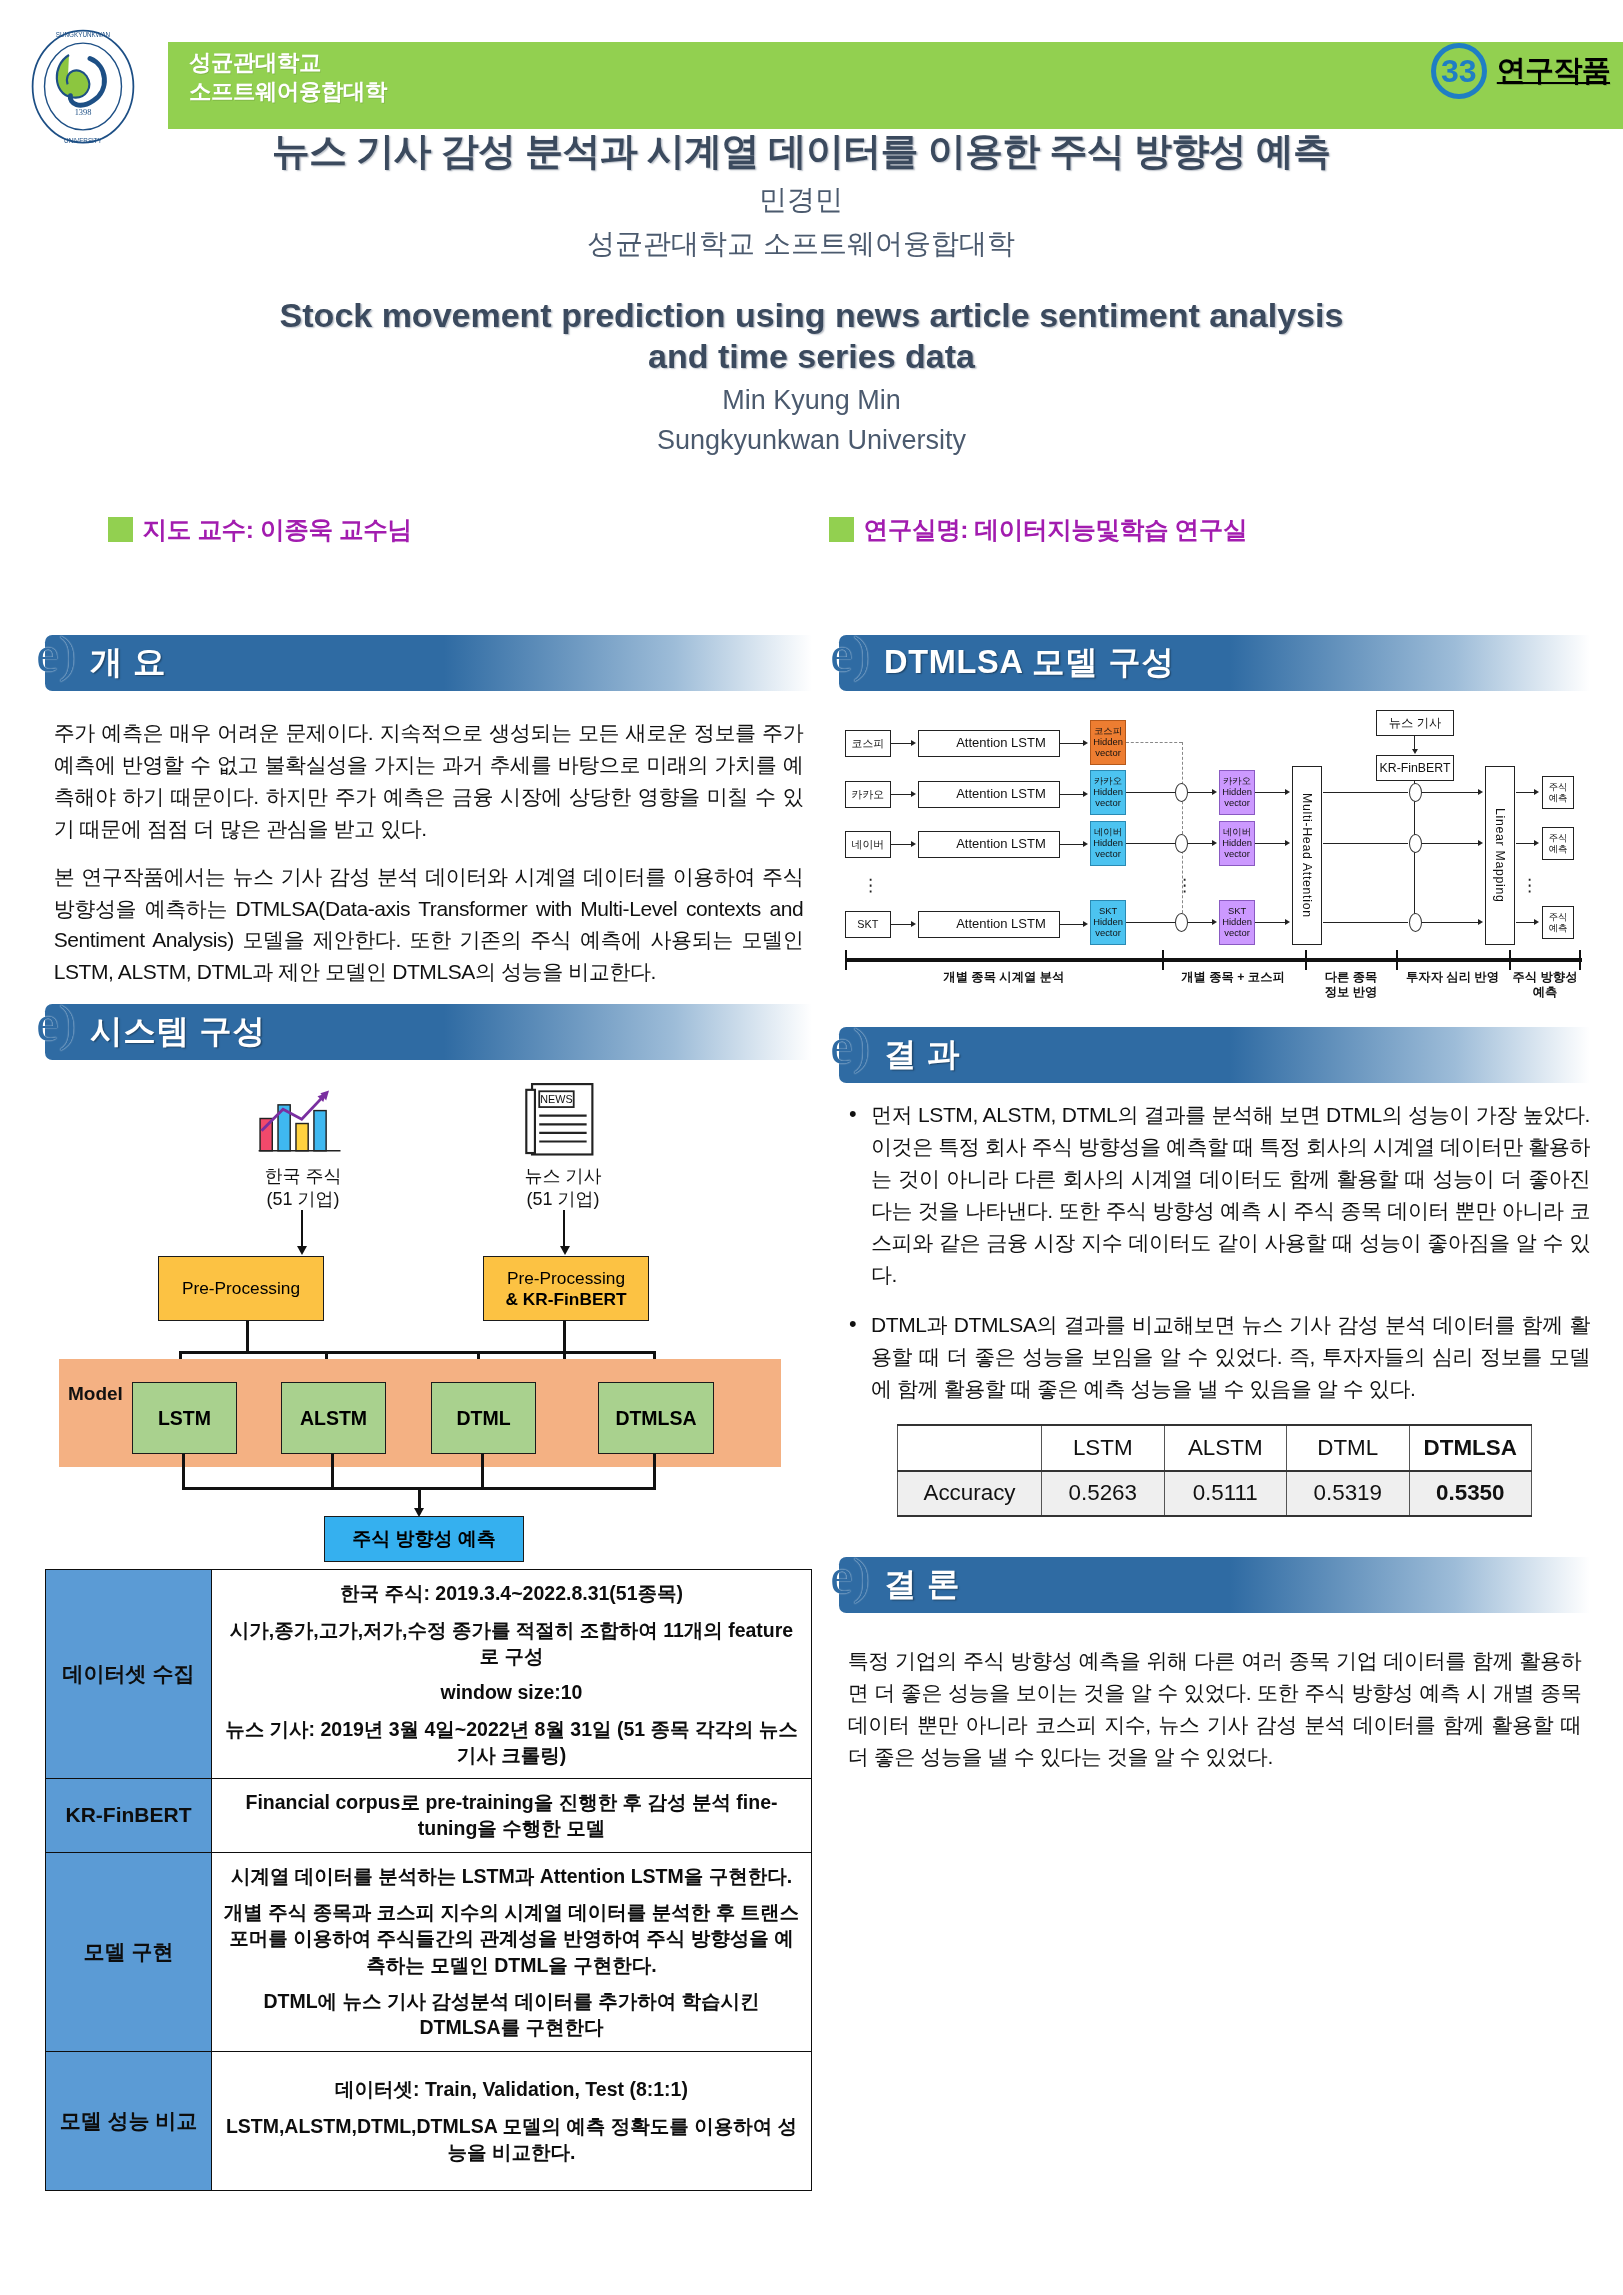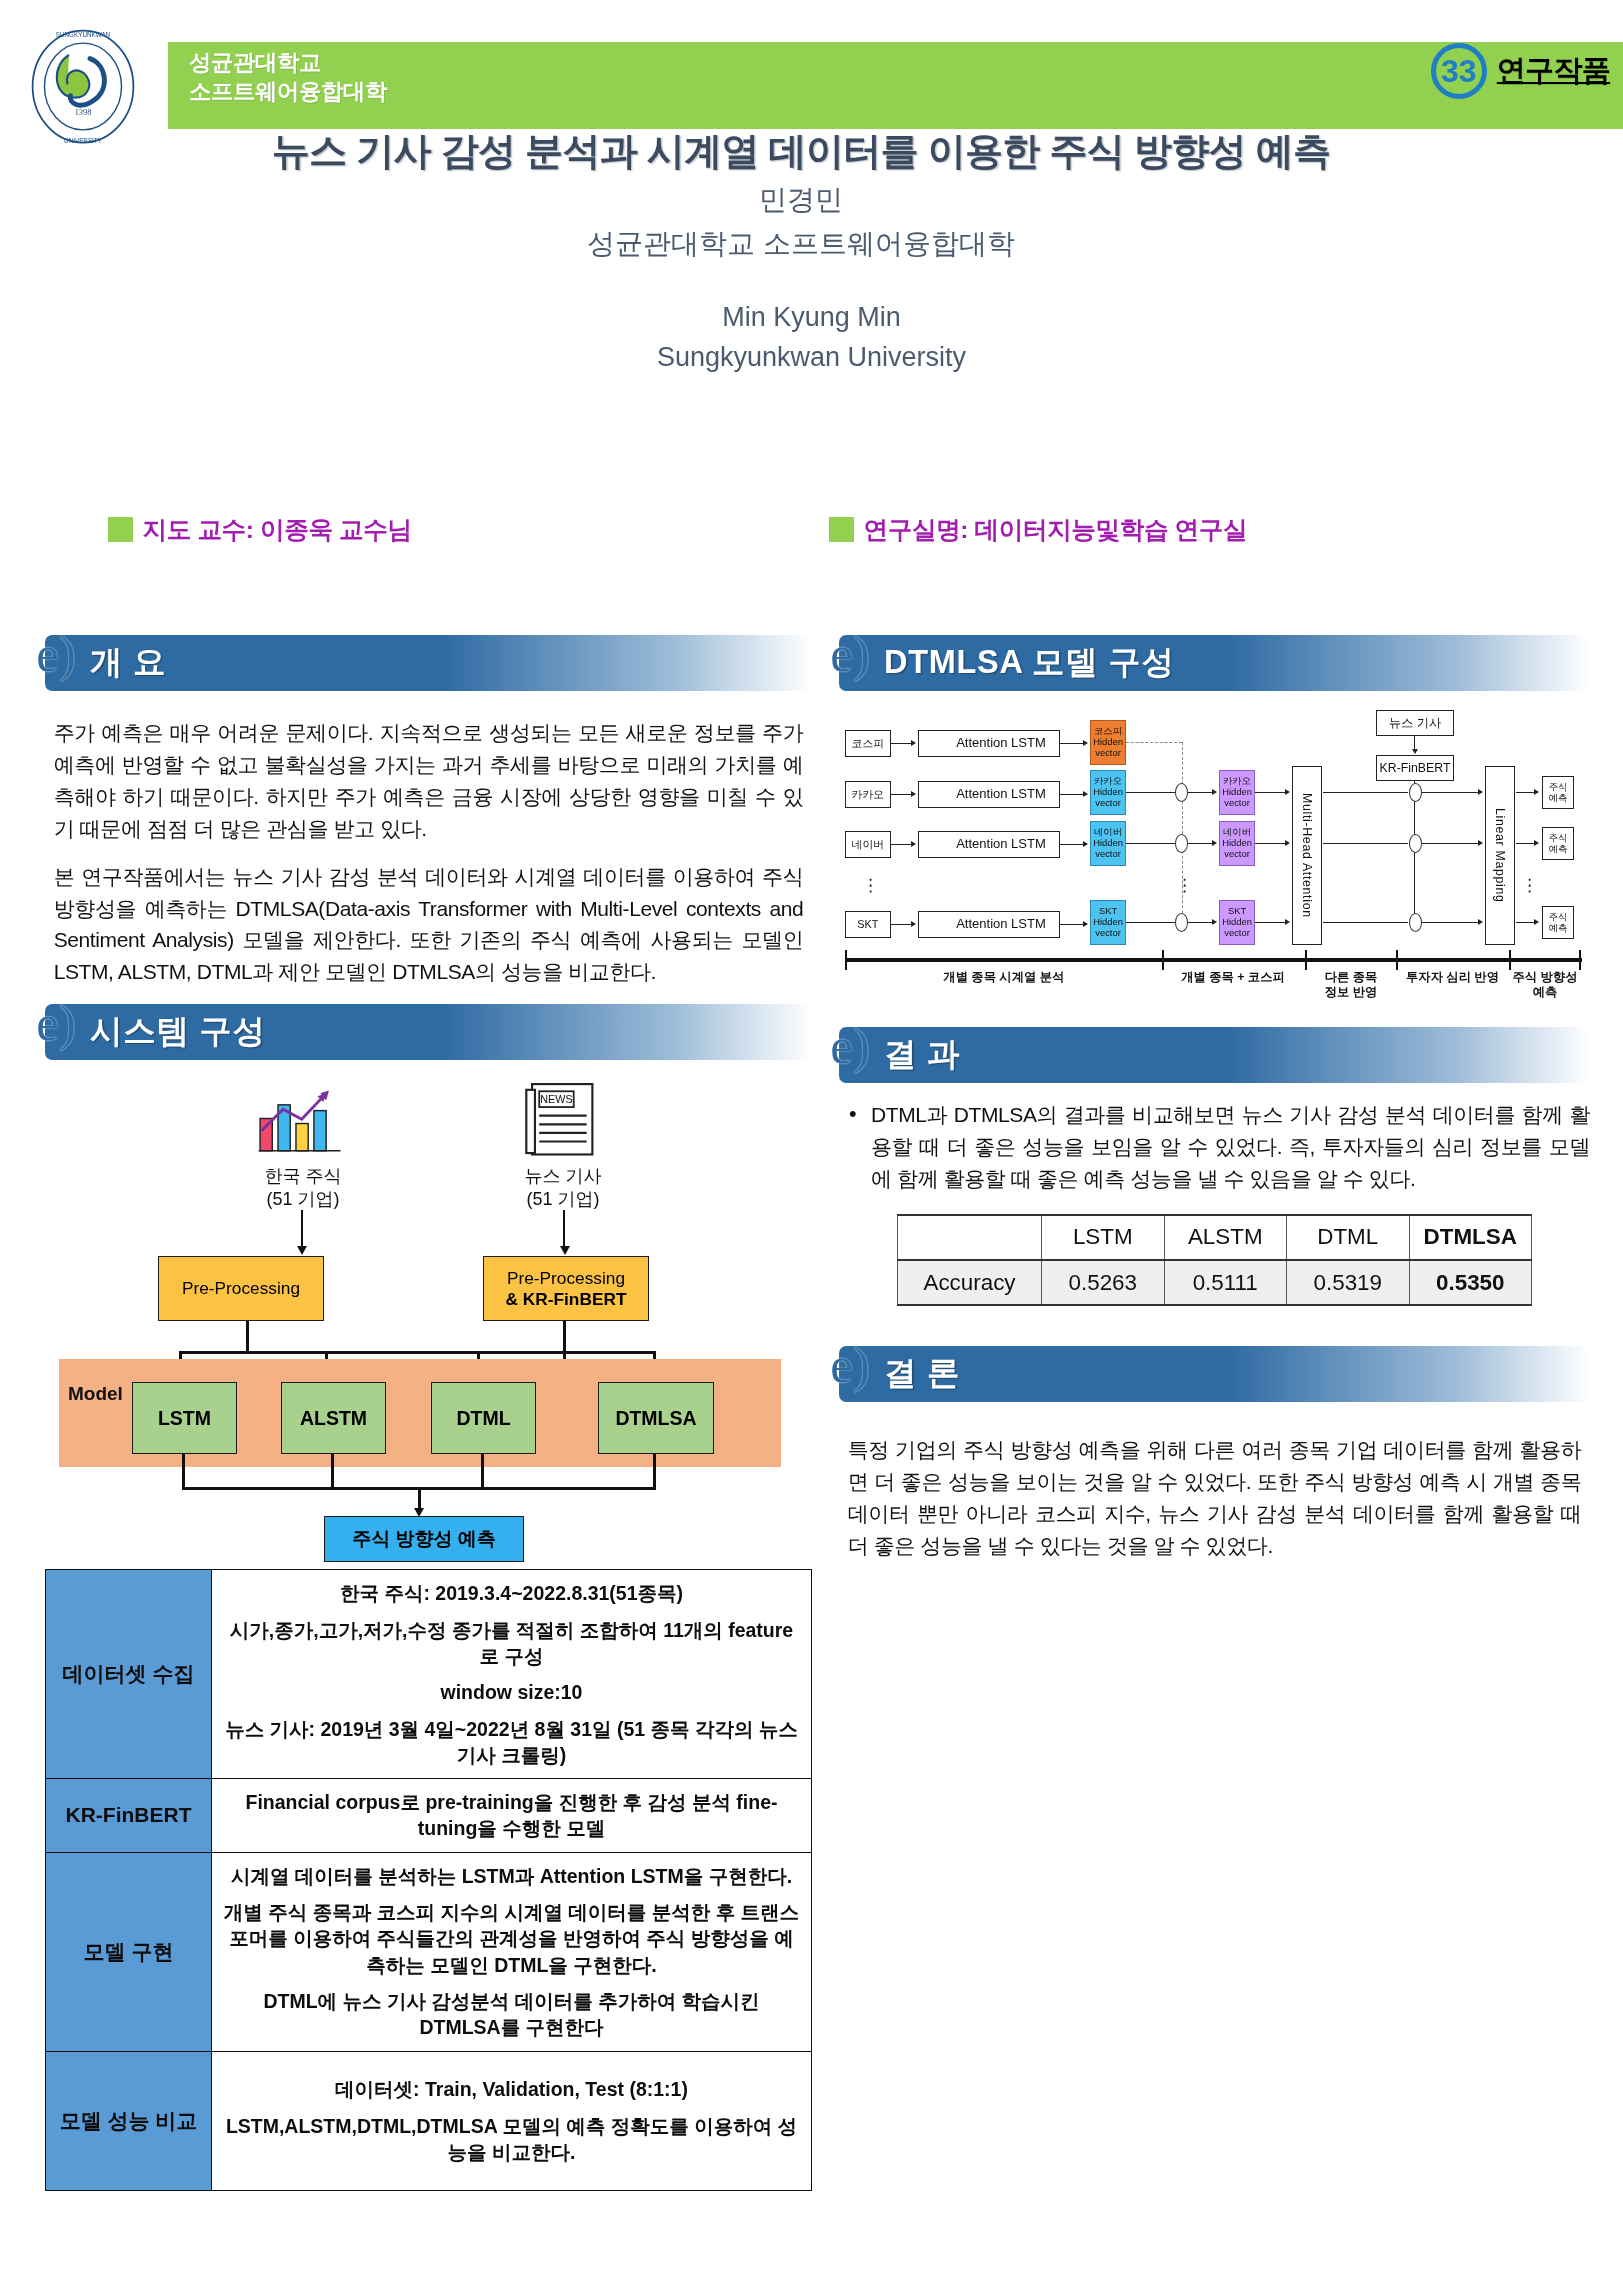--- a/index.html
+++ b/index.html
@@ -221,20 +221,24 @@
   <div class="badge-label">연구작품</div>
 </div>
 
 <div class="title-block">
   <div class="title-ko">뉴스 기사 감성 분석과 시계열 데이터를 이용한 주식 방향성 예측</div>
   <div class="author-ko">민경민</div>
   <div class="affil-ko">성균관대학교 소프트웨어융합대학</div>
 </div>
 
 <div class="title-en-block">
+  <div class="title-en">
+    <span>Stock movement prediction using news article sentiment analysis</span><br>
+    <span>and time series data</span>
+  </div>
   <div class="author-en">Min Kyung Min</div>
   <div class="affil-en">Sungkyunkwan University</div>
 </div>
 
 <div class="meta-row">
   <div class="meta-item" style="left:108px;">
     <div class="meta-sq"></div>
     <div class="meta-text">지도 교수:  이종욱 교수님</div>
   </div>
   <div class="meta-item" style="left:829px;">
@@ -551,20 +555,21 @@
   </div>
 
   <div class="sec" style="margin-top:20px;">
     <div class="sec-bar">
       <span class="sec-e">e)</span>
       <span class="sec-title">결 과</span>
     </div>
   </div>
 
   <ul class="bullets" style="margin-top:16px;">
+    <li>먼저 LSTM, ALSTM, DTML의 결과를 분석해 보면 DTML의 성능이 가장 높았다. 이것은 특정 회사 주식 방향성을 예측할 때 특정 회사의 시계열 데이터만 활용하는 것이 아니라 다른 회사의 시계열 데이터도 함께 활용할 때 성능이 더 좋아진다는 것을 나타낸다. 또한 주식 방향성 예측 시 주식 종목 데이터 뿐만 아니라 코스피와 같은 금융 시장 지수 데이터도 같이 사용할 때 성능이 좋아짐을 알 수 있다.</li>
     <li>DTML과 DTMLSA의 결과를 비교해보면 뉴스 기사 감성 분석 데이터를 함께 활용할 때 더 좋은 성능을 보임을 알 수 있었다. 즉, 투자자들의 심리 정보를 모델에 함께 활용할 때 좋은 예측 성능을 낼 수 있음을 알 수 있다.</li>
   </ul>
 
   <table class="rtable">
     <thead>
       <tr>
         <th class="rt-rowlabel"></th>
         <th>LSTM</th>
         <th>ALSTM</th>
         <th>DTML</th>

